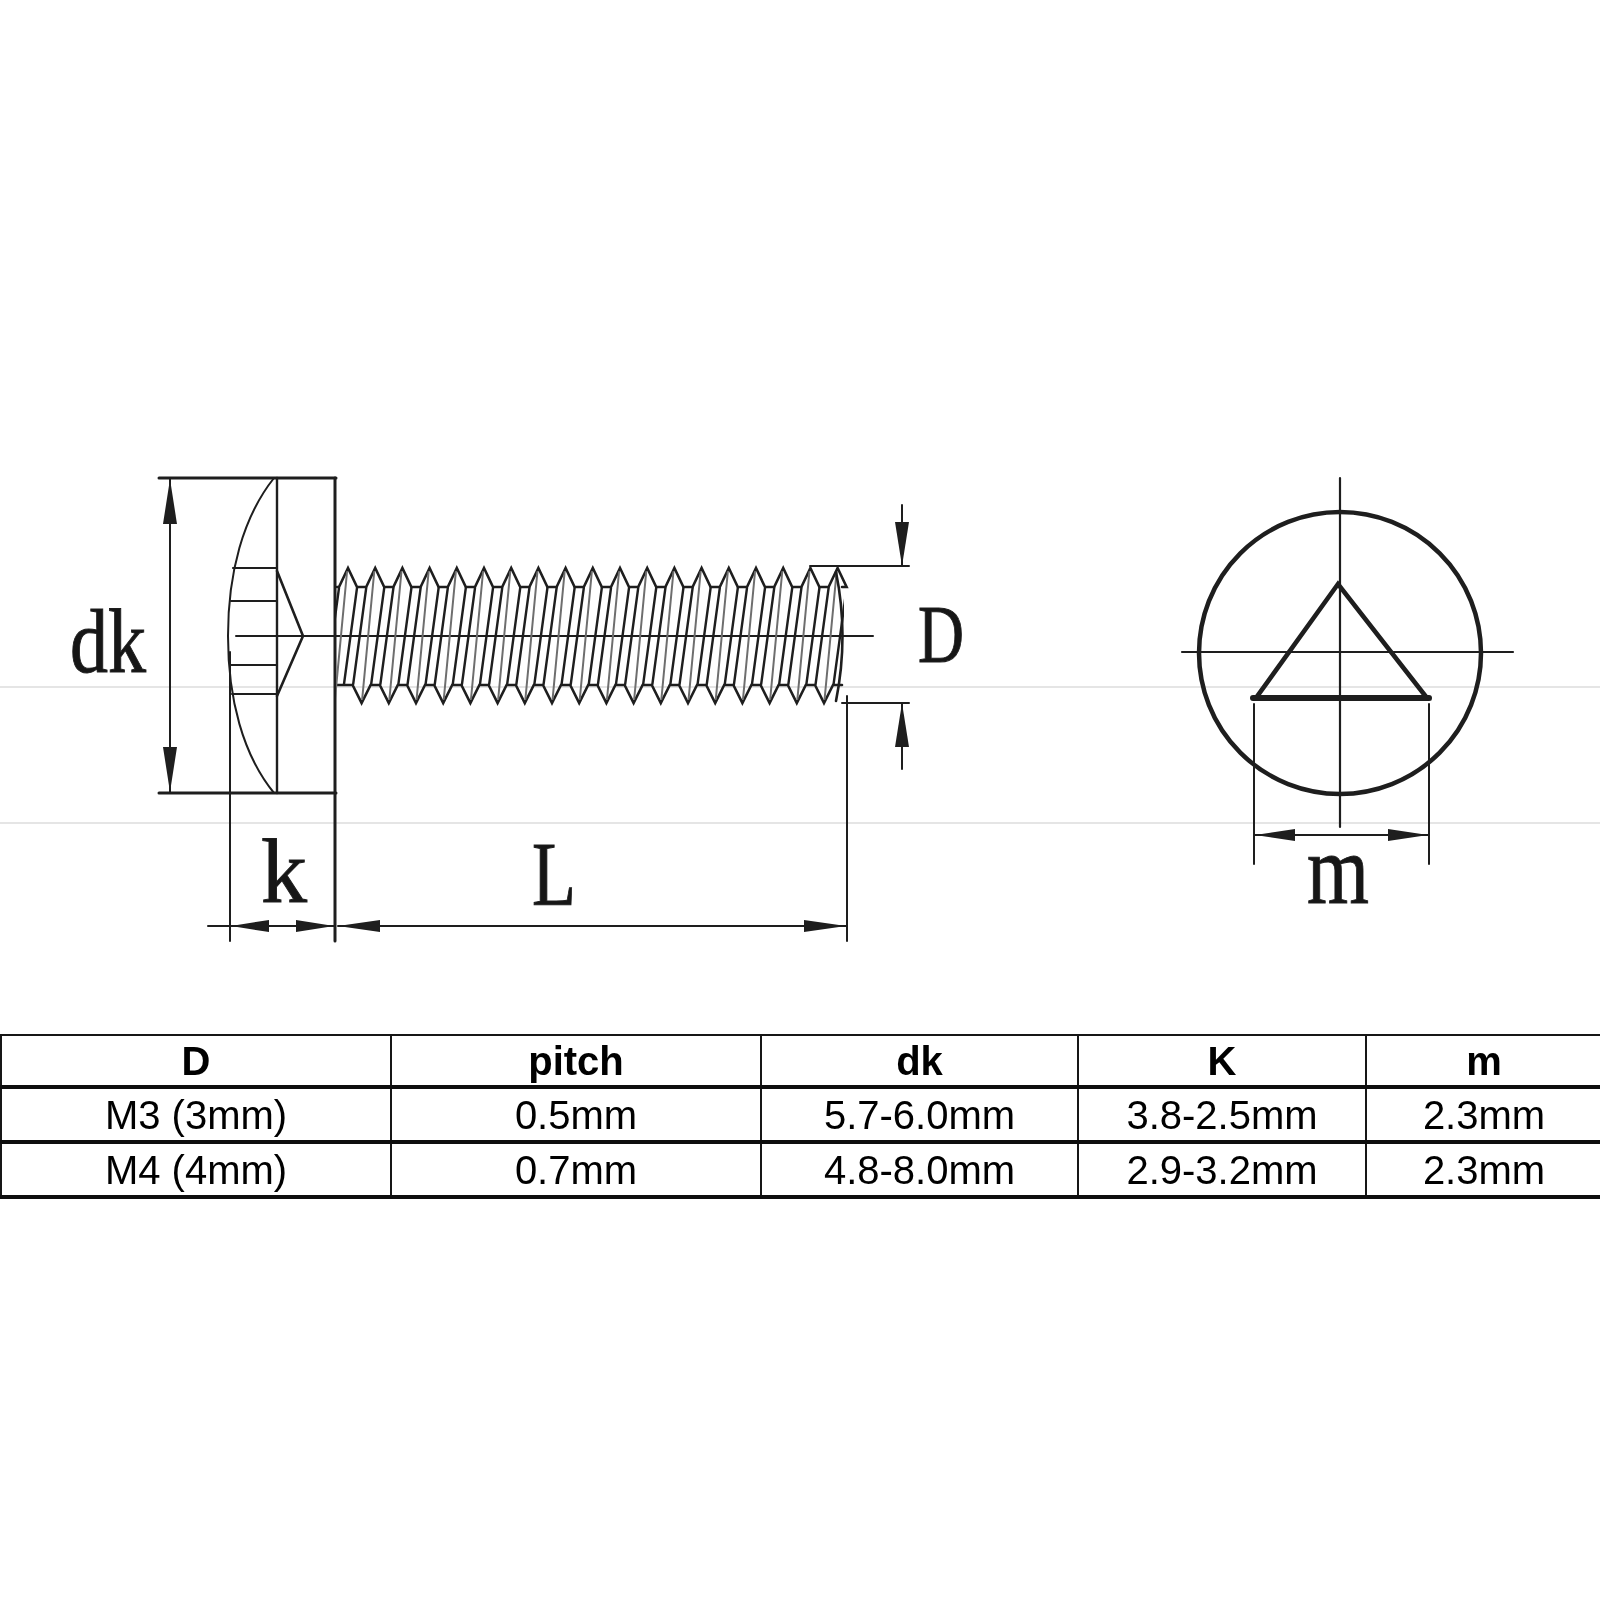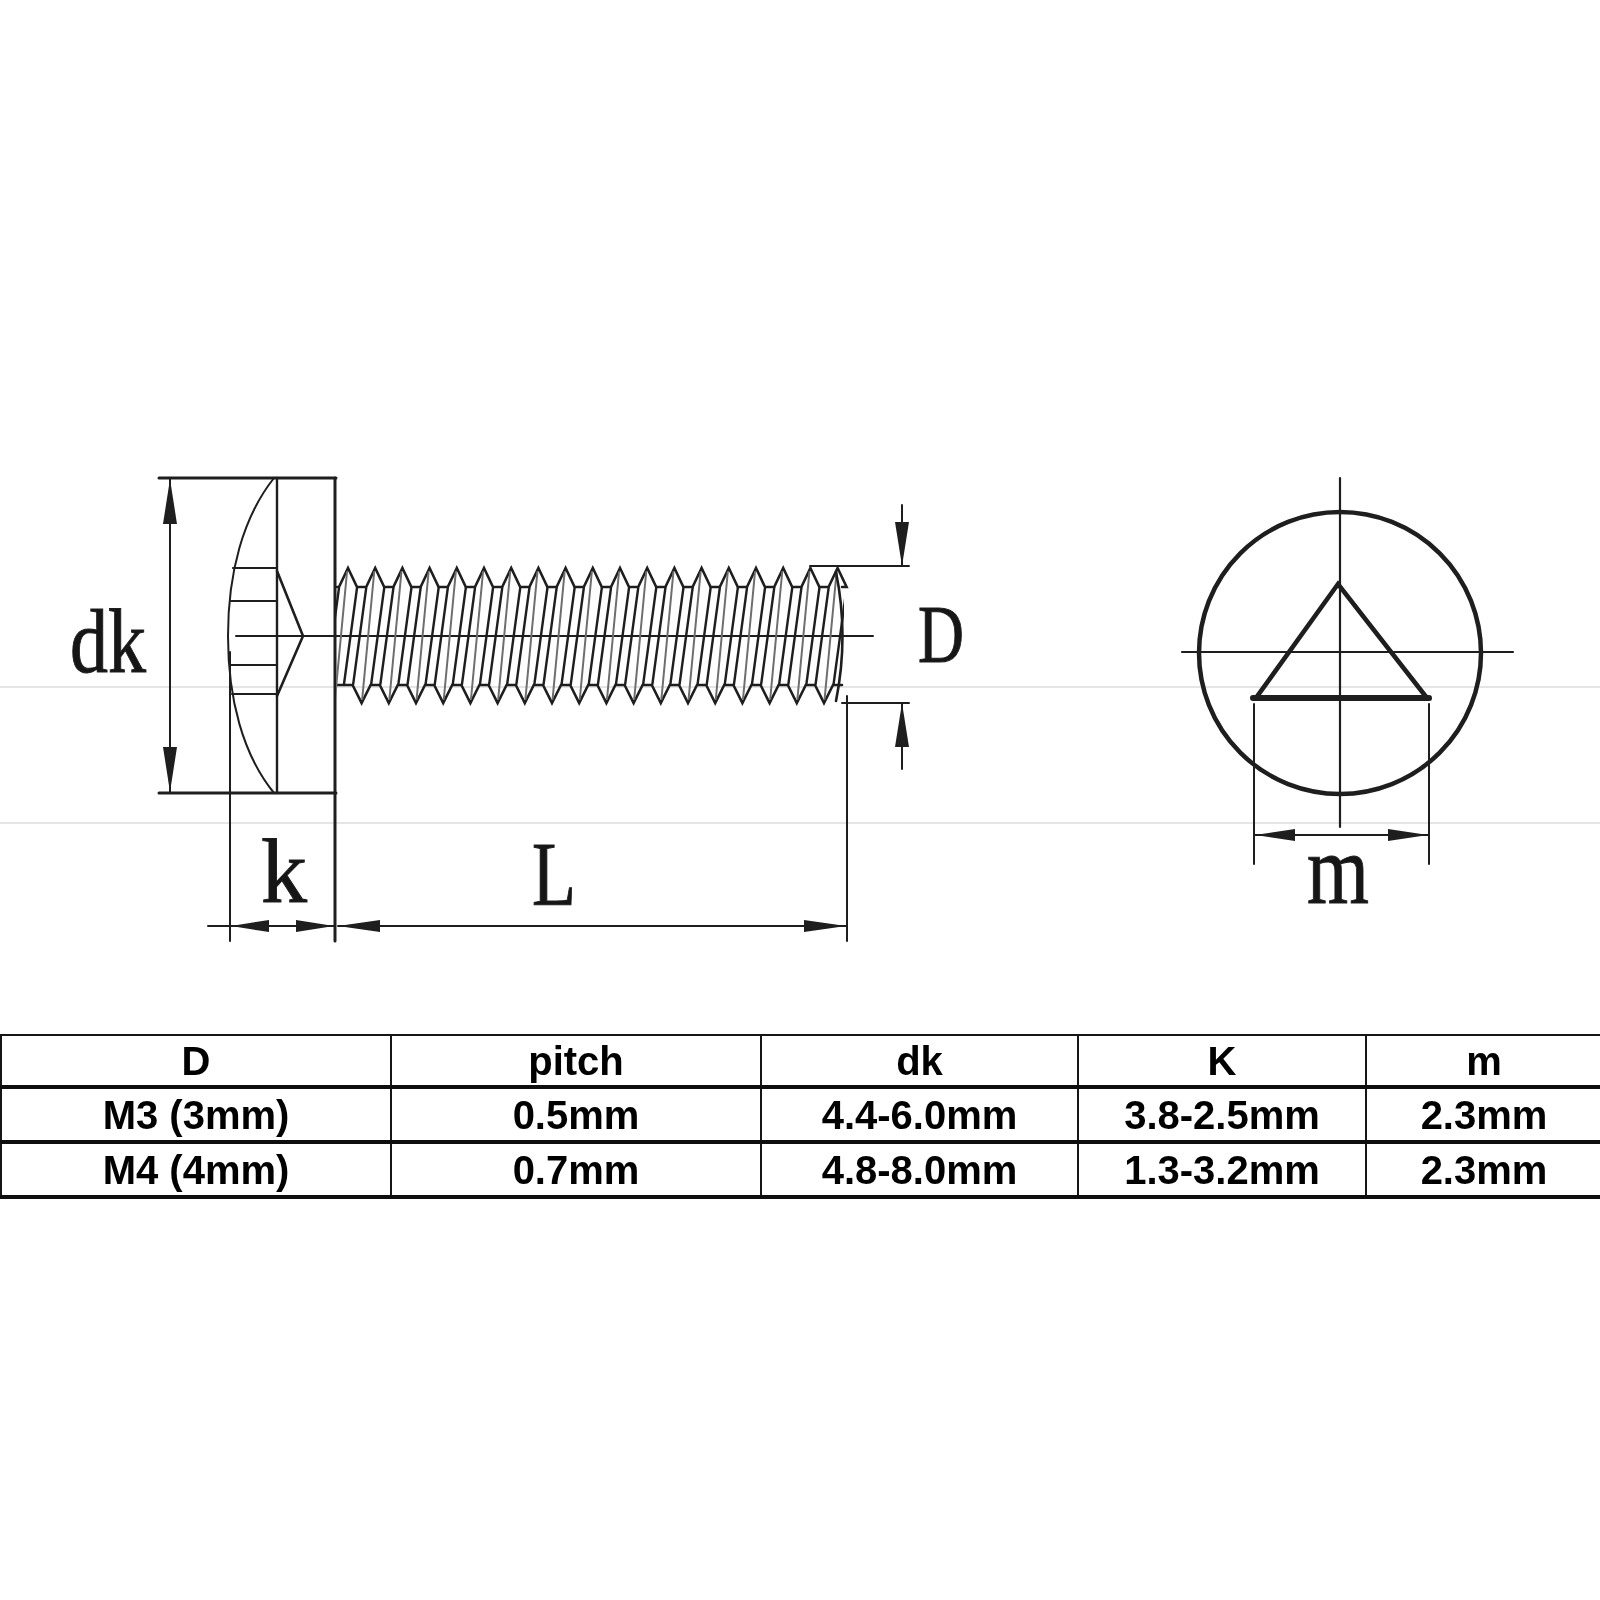--- a/index.html
+++ b/index.html
@@ -15,21 +15,21 @@
     border-top:2px solid #161616;
     border-left:2px solid #161616;
     border-bottom:4px solid #0e0e0e;
     color:#000;
   }
   table.spec th, table.spec td{
     padding:0;text-align:center;vertical-align:middle;
     font-size:40px;line-height:1;overflow:hidden;white-space:nowrap;
   }
   table.spec th{font-weight:bold;height:49px;border-bottom:4px solid #0e0e0e;}
-  table.spec td{height:51px;font-weight:bold;}
+  table.spec td{height:51px;font-weight:normal;}
   table.spec tbody tr.r1 td{border-bottom:4px solid #0e0e0e;}
   table.spec th + th, table.spec td + td{border-left:2px solid #161616;margin-left:28px;}
 </style>
 </head>
 <body>
 
 <div class="stage">
 
   <svg width="1600" height="1010" viewBox="0 0 1600 1010">
     <defs>
@@ -190,26 +190,26 @@
         <th>pitch</th>
         <th>dk</th>
         <th>K</th>
         <th>m</th>
       </tr>
     </thead>
     <tbody>
       <tr class="r1">
         <td>M3 (3mm)</td>
         <td>0.5mm</td>
-        <td>4.4-6.0mm</td>
+        <td>5.7-6.0mm</td>
         <td>3.8-2.5mm</td>
         <td>2.3mm</td>
       </tr>
       <tr class="r2">
         <td>M4 (4mm)</td>
         <td>0.7mm</td>
         <td>4.8-8.0mm</td>
-        <td>1.3-3.2mm</td>
+        <td>2.9-3.2mm</td>
         <td>2.3mm</td>
       </tr>
     </tbody>
   </table>
 </div>
 
 </body></html>

